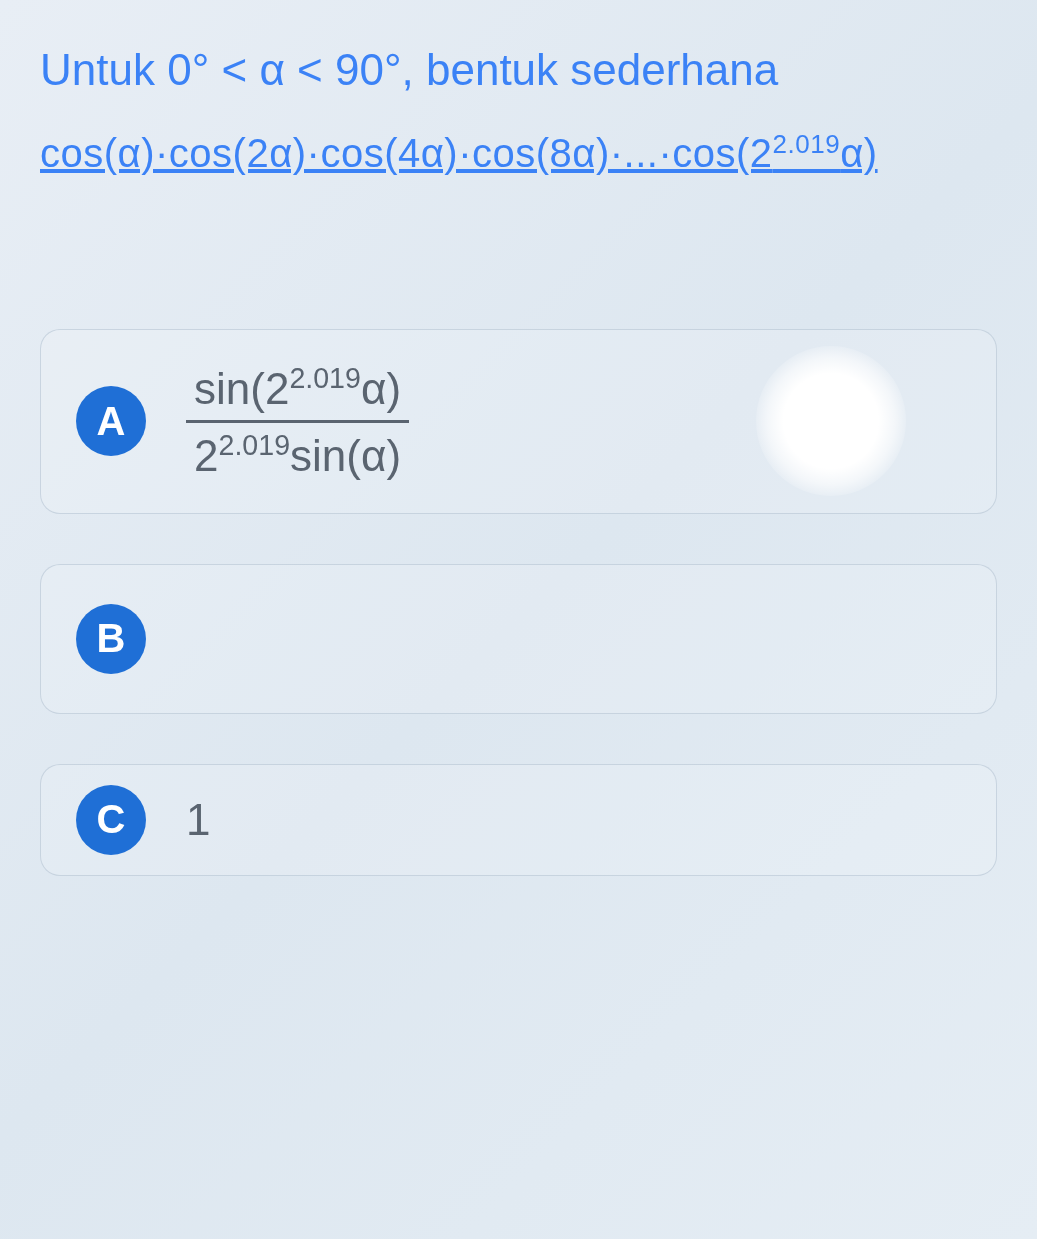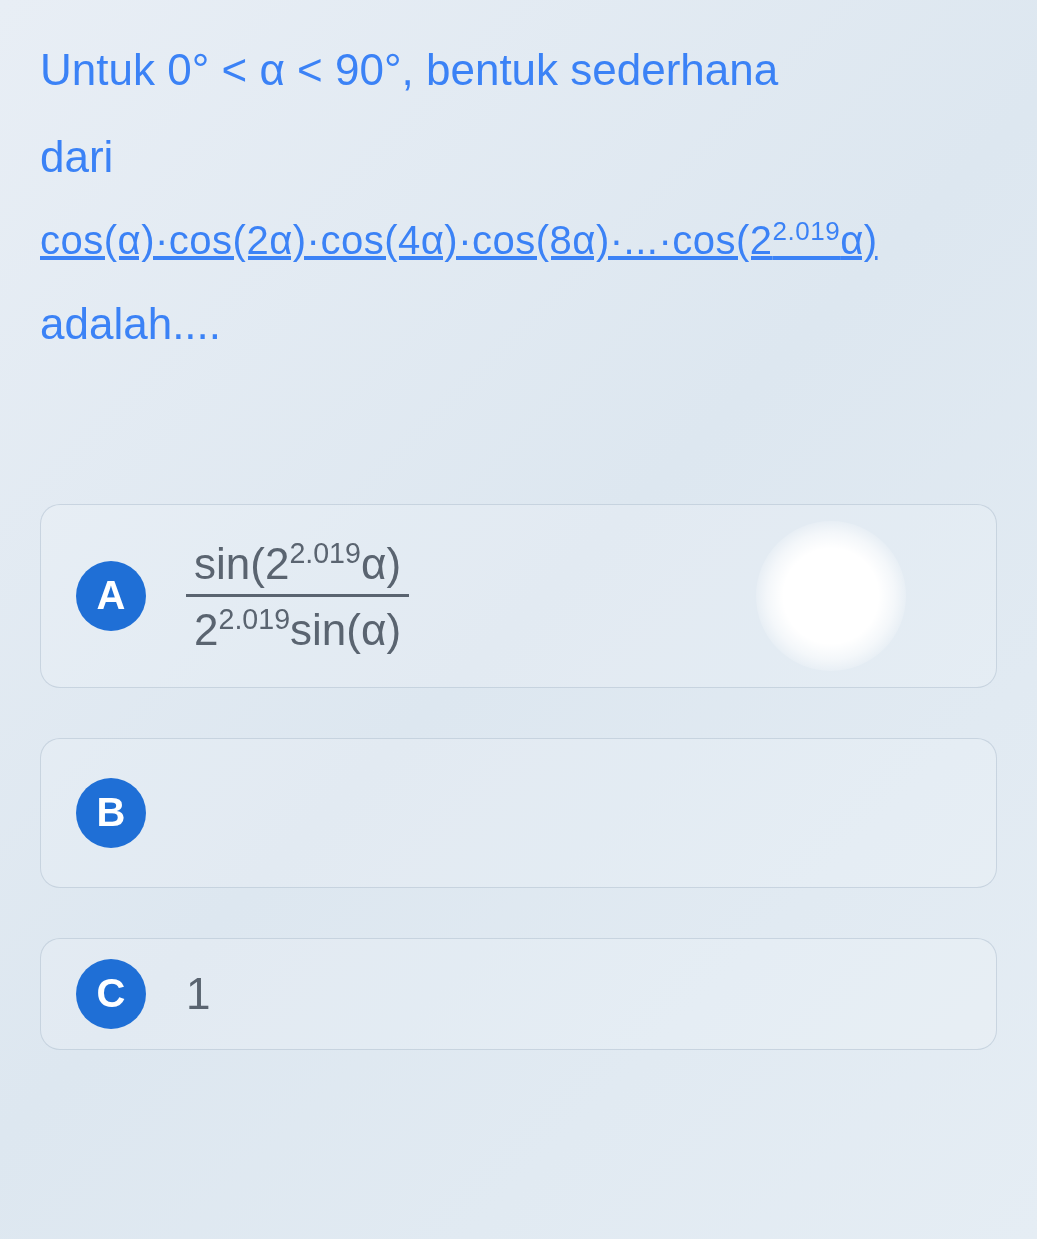--- a/index.html
+++ b/index.html
@@ -93,25 +93,23 @@
 </style>
 </head>
 <body>
 
 <div class="question-block">
   <div class="question-line">
     <span>Untuk </span>
     <span>0° &lt; α &lt; 90°,</span>
     <span> bentuk sederhana</span>
   </div>
-  <div class="question-line">dari</div>
   <div class="question-line math-line">
     <span>cos(α)·cos(2α)·cos(4α)·cos(8α)·...·cos(2</span><sup>2.019</sup><span>α)</span>
   </div>
-  <div class="question-line">adalah....</div>
 </div>
 
 <div class="options">
 
   <div class="option-row">
     <div class="badge">A</div>
     <div class="option-body">
       <span class="frac">
         <span class="num">
           <span>sin(2</span><sup>2.019</sup><span>α)</span>

